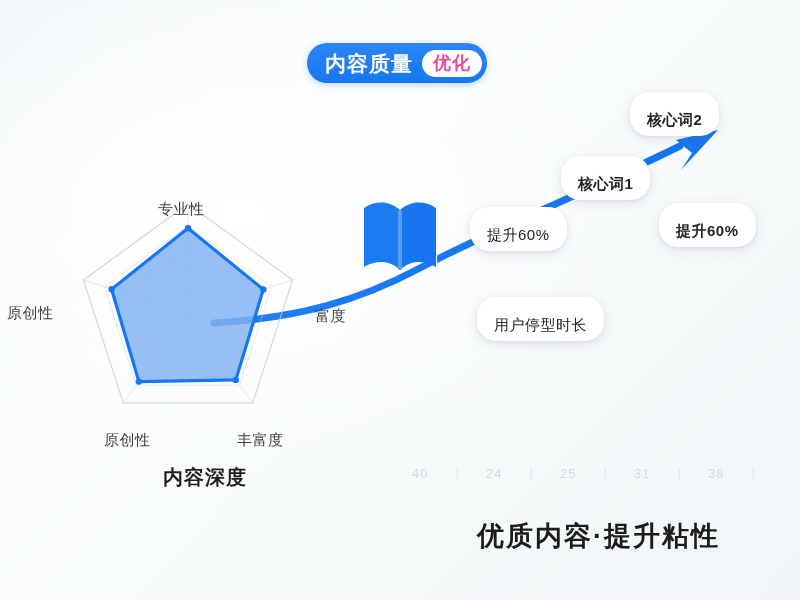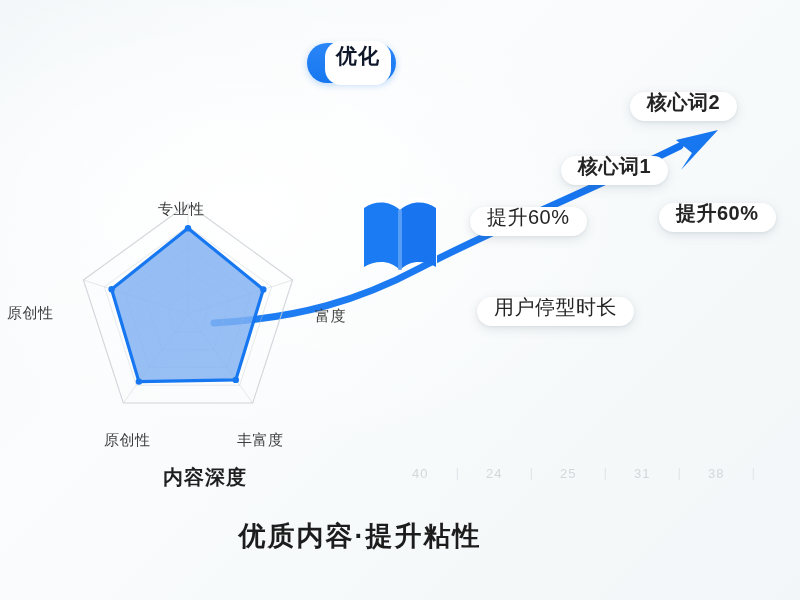--- a/index.html
+++ b/index.html
@@ -39,47 +39,47 @@
   #badge .bmain {
     color: #ffffff;
     font-size: 21px;
     font-weight: 700;
     letter-spacing: 1px;
     line-height: 1;
     padding-right: 9px;
   }
   #badge .btag {
     background: #ffffff;
-    color: #0f172a;
-    font-size: 21px;
+    color: #ec4899;
+    font-size: 18px;
     font-weight: 700;
     letter-spacing: 1px;
     border-radius: 16px;
-    padding: 4px 11px 19px;
+    padding: 4px 11px 5px;
     line-height: 1;
   }
   
   #headline {
     position: absolute;
     left: 0;
     top: 88px;
     width: 800px;
     text-align: center;
     font-size: 35px;
     font-weight: 700;
     color: #1a1a1a;
     letter-spacing: 1.5px;
     line-height: 1.25;
   }
   #subline {
     position: absolute;
     left: 0;
     top: 518px;
     width: 720px;
-    text-align: center;
+    text-align: right;
     font-size: 27px;
     font-weight: 700;
     color: #1c1c1c;
     letter-spacing: 2px;
   }
   #depth-label {
     position: absolute;
     left: 163px;
     top: 464px;
     font-size: 20px;
@@ -101,23 +101,23 @@
     color: #3d3d3d;
     white-space: nowrap;
     letter-spacing: 0.5px;
     margin-top: 8px;
   }
   
   .chip {
     position: absolute;
     background: #ffffff;
     border-radius: 19px;
-    font-size: 20px;
+    font-size: 15px;
     color: #242424;
-    padding: 0 17px 9px;
+    padding: 20px 17px 9px;
     box-shadow: 0 3px 11px rgba(90,110,130,0.16), 0 1px 3px rgba(90,110,130,0.10);
     white-space: nowrap;
     letter-spacing: 0.5px;
     line-height: 1;
   }
   .chip.bold { font-weight: 700; }
   
   #tick-row {
     position: absolute;
     left: 412px;
@@ -194,20 +194,21 @@
 
   <svg id="book-icon" width="86" height="92" viewBox="0 0 86 92" style="position:absolute;left:357px;top:182px;">
     <path d="M6 22 C18 13, 32 13, 43 22 L43 86 C32 76, 18 76, 6 84 Z" fill="#ffffff"></path>
     <path d="M80 22 C68 13, 54 13, 43 22 L43 86 C54 76, 68 76, 80 84 Z" fill="#ffffff"></path>
     <path d="M7 26 C19 18, 33 19, 43 28 L43 88 C33 78, 19 78, 7 85 Z" fill="#1b7bf3"></path>
     <path d="M79 26 C67 18, 53 19, 43 28 L43 88 C53 78, 67 78, 79 85 Z" fill="#1874ef"></path>
     <path d="M41 28 L45 28 L45 88 L41 88 Z" fill="#6ba8f7" opacity="0.75"></path>
   </svg>
 
   <div id="badge">
+    <span class="bmain">内容质量</span>
     <span class="btag">优化</span>
   </div>
 
 
   <div id="chip-layer">
       <div class="chip" style="left: 470px; top: 207px;">提升60%</div>
       <div class="chip bold" style="left: 561px; top: 156px;">核心词1</div>
       <div class="chip bold" style="left: 630px; top: 92px;">核心词2</div>
       <div class="chip bold" style="left: 659px; top: 203px;">提升60%</div>
       <div class="chip" style="left: 477px; top: 297px;">用户停型时长</div>

